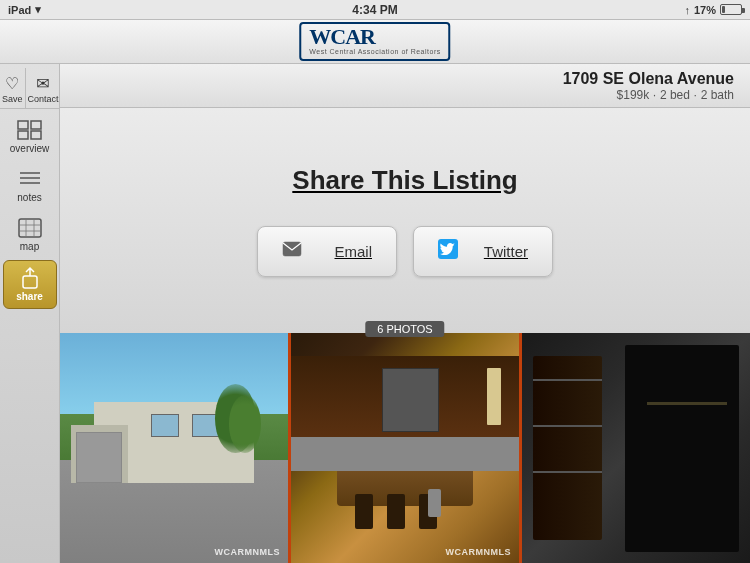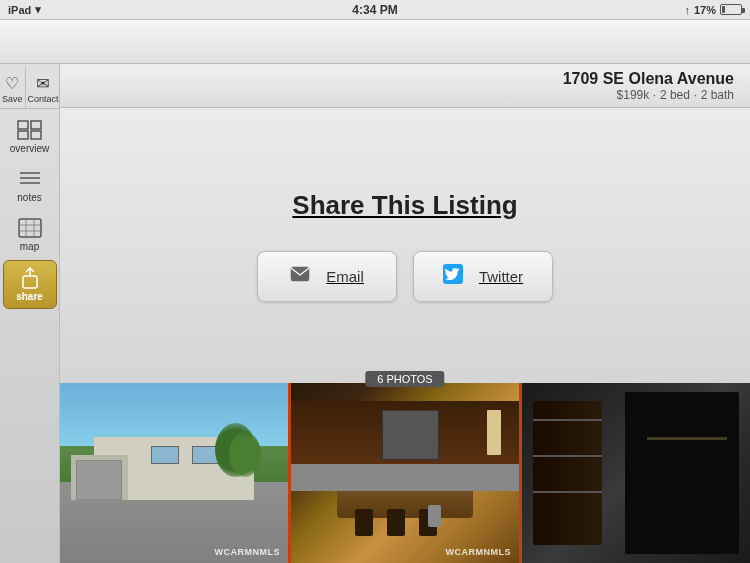--- a/index.html
+++ b/index.html
@@ -230,32 +230,32 @@
       border-radius: 8px;
       padding: 12px 24px;
       font-size: 15px;
       font-weight: 500;
       color: #333;
       cursor: pointer;
       display: flex;
       align-items: center;
       gap: 16px;
       min-width: 140px;
-      justify-content: center;
+      justify-content: space-between;
       box-shadow: 0 1px 3px rgba(0,0,0,0.15);
     }
     .share-btn .btn-icon { font-size: 18px; }
     .fb-blue { color: #3b5998; }
     .tw-blue { color: #1da1f2; }
     .email-gray { color: #555; }
 
     
     .photos-section {
       position: relative;
-      height: 180px;
+      height: 230px;
       background: #a21caf;
       display: flex;
       flex-shrink: 0;
     }
     .photos-label {
       position: absolute;
       top: -12px;
       left: 50%;
       transform: translateX(-50%);
       background: #555;
@@ -294,20 +294,26 @@
   <div class="status-right">
     <span>↑</span>
     <span>17%</span>
     <div class="battery-bar">
       <div class="battery-fill"></div>
     </div>
   </div>
 </div>
 
 <div class="top-nav">
+  <div class="logo-area">
+    <div class="logo-border">
+      <div class="logo-text">WCAR</div>
+      <div class="logo-sub">West Central Association of Realtors</div>
+    </div>
+  </div>
 </div>
 
 <div class="main-content">
 
   <div class="sidebar">
     <div class="save-contact">
       <div class="save-btn">
         <span class="icon">♡</span>
         <span>Save</span>
       </div>

